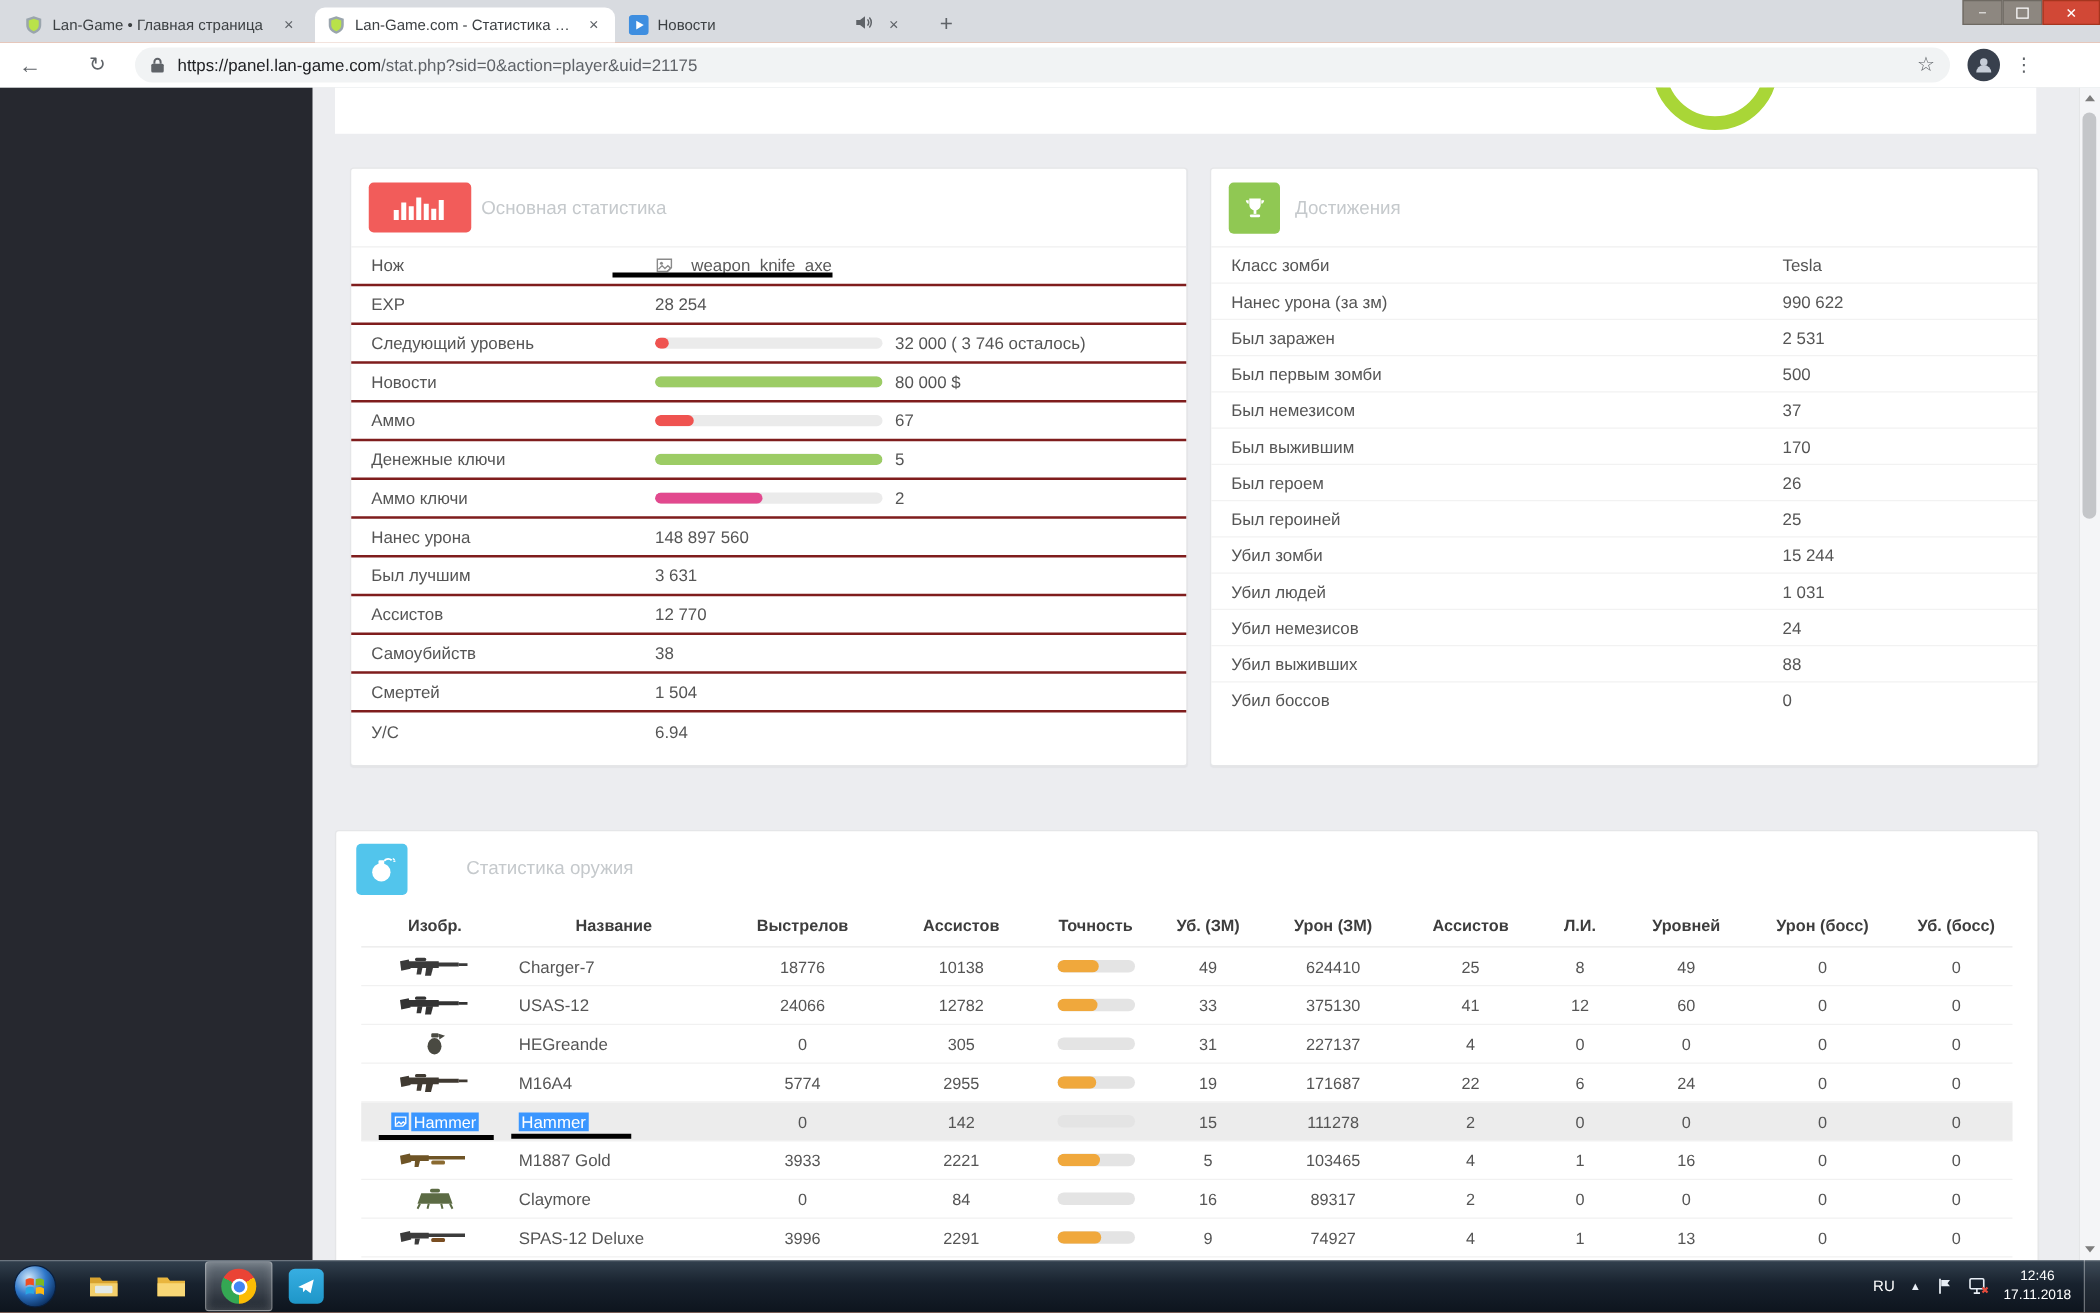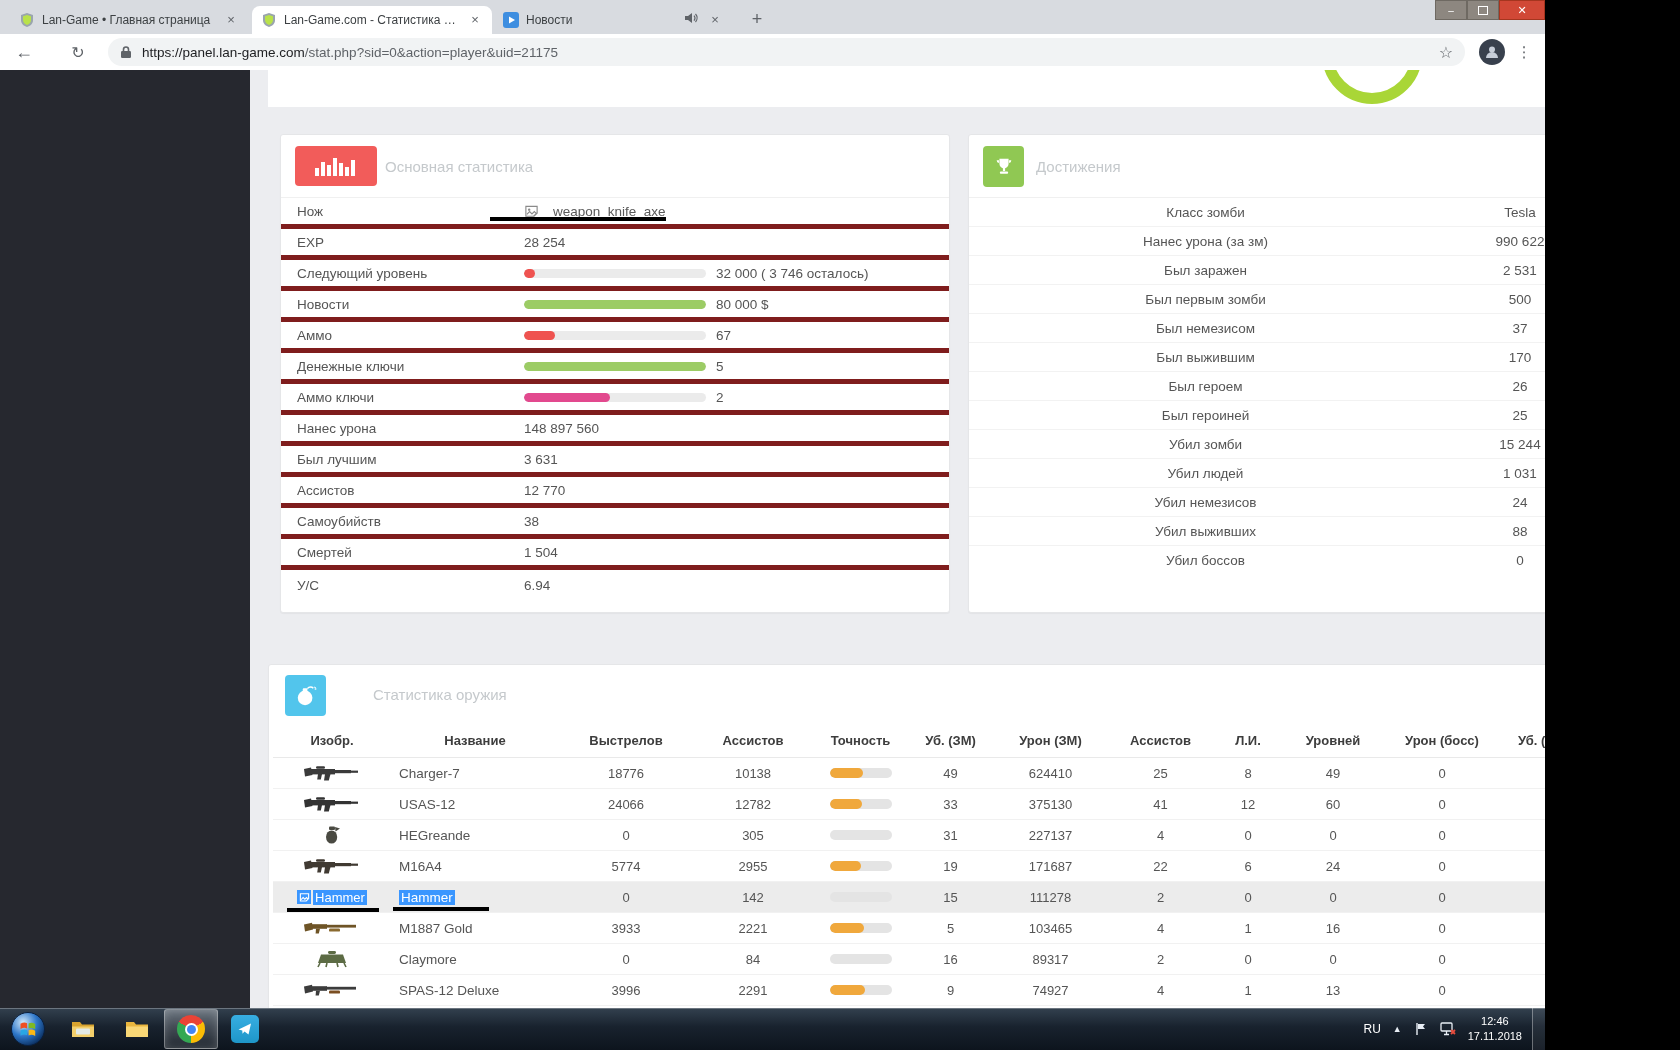--- a/index.html
+++ b/index.html
@@ -1,17 +1,17 @@
 <!DOCTYPE html>
 <html><head>
 <meta charset="utf-8">
 <style>
   html,body{margin:0;padding:0;}
   body{font-family:"Liberation Sans",sans-serif;background:#000;}
-  .screen{position:relative;width:1545px;height:1050px;overflow:hidden;background:#c2410c;}
+  .screen{position:relative;width:1680px;height:1050px;overflow:hidden;background:#c2410c;}
 
   
   .tabstrip{position:absolute;top:0;left:0;right:0;height:34px;background:#d8dbe0;}
   .tab{position:absolute;top:6px;height:28px;display:flex;align-items:center;gap:7px;padding:0 9px;box-sizing:border-box;font-size:12px;color:#3c4043;}
   .tab .title{flex:1;white-space:nowrap;overflow:hidden;text-overflow:ellipsis;}
   .tab.active{background:#fff;border-radius:8px 8px 0 0;z-index:2;}
   .tab-close{width:16px;height:16px;line-height:15px;text-align:center;border-radius:50%;color:#5f6368;font-size:13px;flex:none;}
   .favicon{width:16px;height:16px;flex:none;display:flex;}
   .newtab{position:absolute;top:7px;left:744px;width:26px;height:26px;border-radius:50%;text-align:center;line-height:24px;font-size:18px;color:#5f6368;}
   .winbtns{position:absolute;top:0;right:0;display:flex;height:20px;}
@@ -38,40 +38,40 @@
   .top-band{position:absolute;left:268px;top:0;width:1361px;height:37px;background:#fff;}
   .avatar-ring{position:absolute;left:1322px;top:-66px;width:100px;height:100px;box-sizing:border-box;border-radius:50%;background:#fff;}
 
   
   .card{position:absolute;background:#fff;border:1px solid #e5e6e8;border-radius:3px;box-shadow:0 1px 1px rgba(0,0,0,.04);}
   .card-head{position:relative;height:62px;border-bottom:1px solid #f0f0f0;}
   .icon-box{position:absolute;left:14px;top:11px;border-radius:4px;display:flex;align-items:center;justify-content:center;}
   .card-title{position:absolute;top:23px;font-size:15px;color:#c5c9cc;}
 
   .card.main{left:280px;top:64px;width:668px;height:477px;}
-  .card.ach{left:968px;top:64px;width:661px;height:477px;text-align:center;}
+  .card.ach{left:968px;top:64px;width:661px;height:477px;}
   .card.weap{left:268px;top:594px;width:1361px;height:520px;}
 
-  .stat-row{display:flex;align-items:center;height:31px;box-sizing:border-box;border-bottom:5px solid #7f1d1d;padding:0 16px;font-size:13.5px;color:#555;}
+  .stat-row{display:flex;align-items:center;height:31px;box-sizing:border-box;border-bottom:2px solid #7f1d1d;padding:0 16px;font-size:13.5px;color:#555;}
   .stat-row:last-child{border-bottom:none;}
   .stat-label{width:227px;flex:none;}
   .stat-value{position:relative;display:flex;align-items:center;gap:10px;}
   .bar-track{width:182px;height:9px;border-radius:5px;background:#ebebeb;overflow:hidden;flex:none;display:block;}
   .bar-fill{display:block;height:100%;border-radius:5px;}
   .alt-text{margin-left:4px;color:#5a5a5a;}
   .ann{position:absolute;height:4px;background:#000;z-index:3;}
 
   .ach-row{display:flex;align-items:center;height:29px;box-sizing:border-box;border-bottom:1px solid #f2f2f2;padding:0 16px;font-size:13.5px;color:#555;}
   .ach-row:last-child{border-bottom:none;}
   .ach-label{flex:1;}
   .ach-value{width:188px;flex:none;}
 
   
   .weap .card-head{height:58px;border-bottom:none;}
-  .wgrid{padding:0 4px;}
+  .wgrid{padding:0 20px;}
   .wrow{display:grid;grid-template-columns:118px 168px 134px 120px 95px 85px 115px 105px 70px 100px 118px 96px;align-items:center;height:30px;border-bottom:1px solid #f1f1f1;font-size:13px;color:#555;}
   .wrow.head{height:34px;font-weight:bold;color:#3d3d3d;border-bottom:1px solid #e9e9e9;}
   .wcell{text-align:center;position:relative;height:100%;display:flex;align-items:center;justify-content:center;}
   .wcell.name{justify-content:flex-start;padding-left:8px;font-size:13.5px;}
   .wrow.sel-row{background:#ececec;}
   .acc-track{width:62px;height:10px;border-radius:5px;background:#e4e4e4;overflow:hidden;display:block;}
   .acc-fill{display:block;height:100%;border-radius:5px;}
   .seltext{background:#3a96ff;color:#fff;padding:0 2px;}
   .selbox{display:inline-flex;width:14px;height:14px;background:#3a96ff;margin-right:2px;align-items:center;justify-content:center;flex:none;}
 

